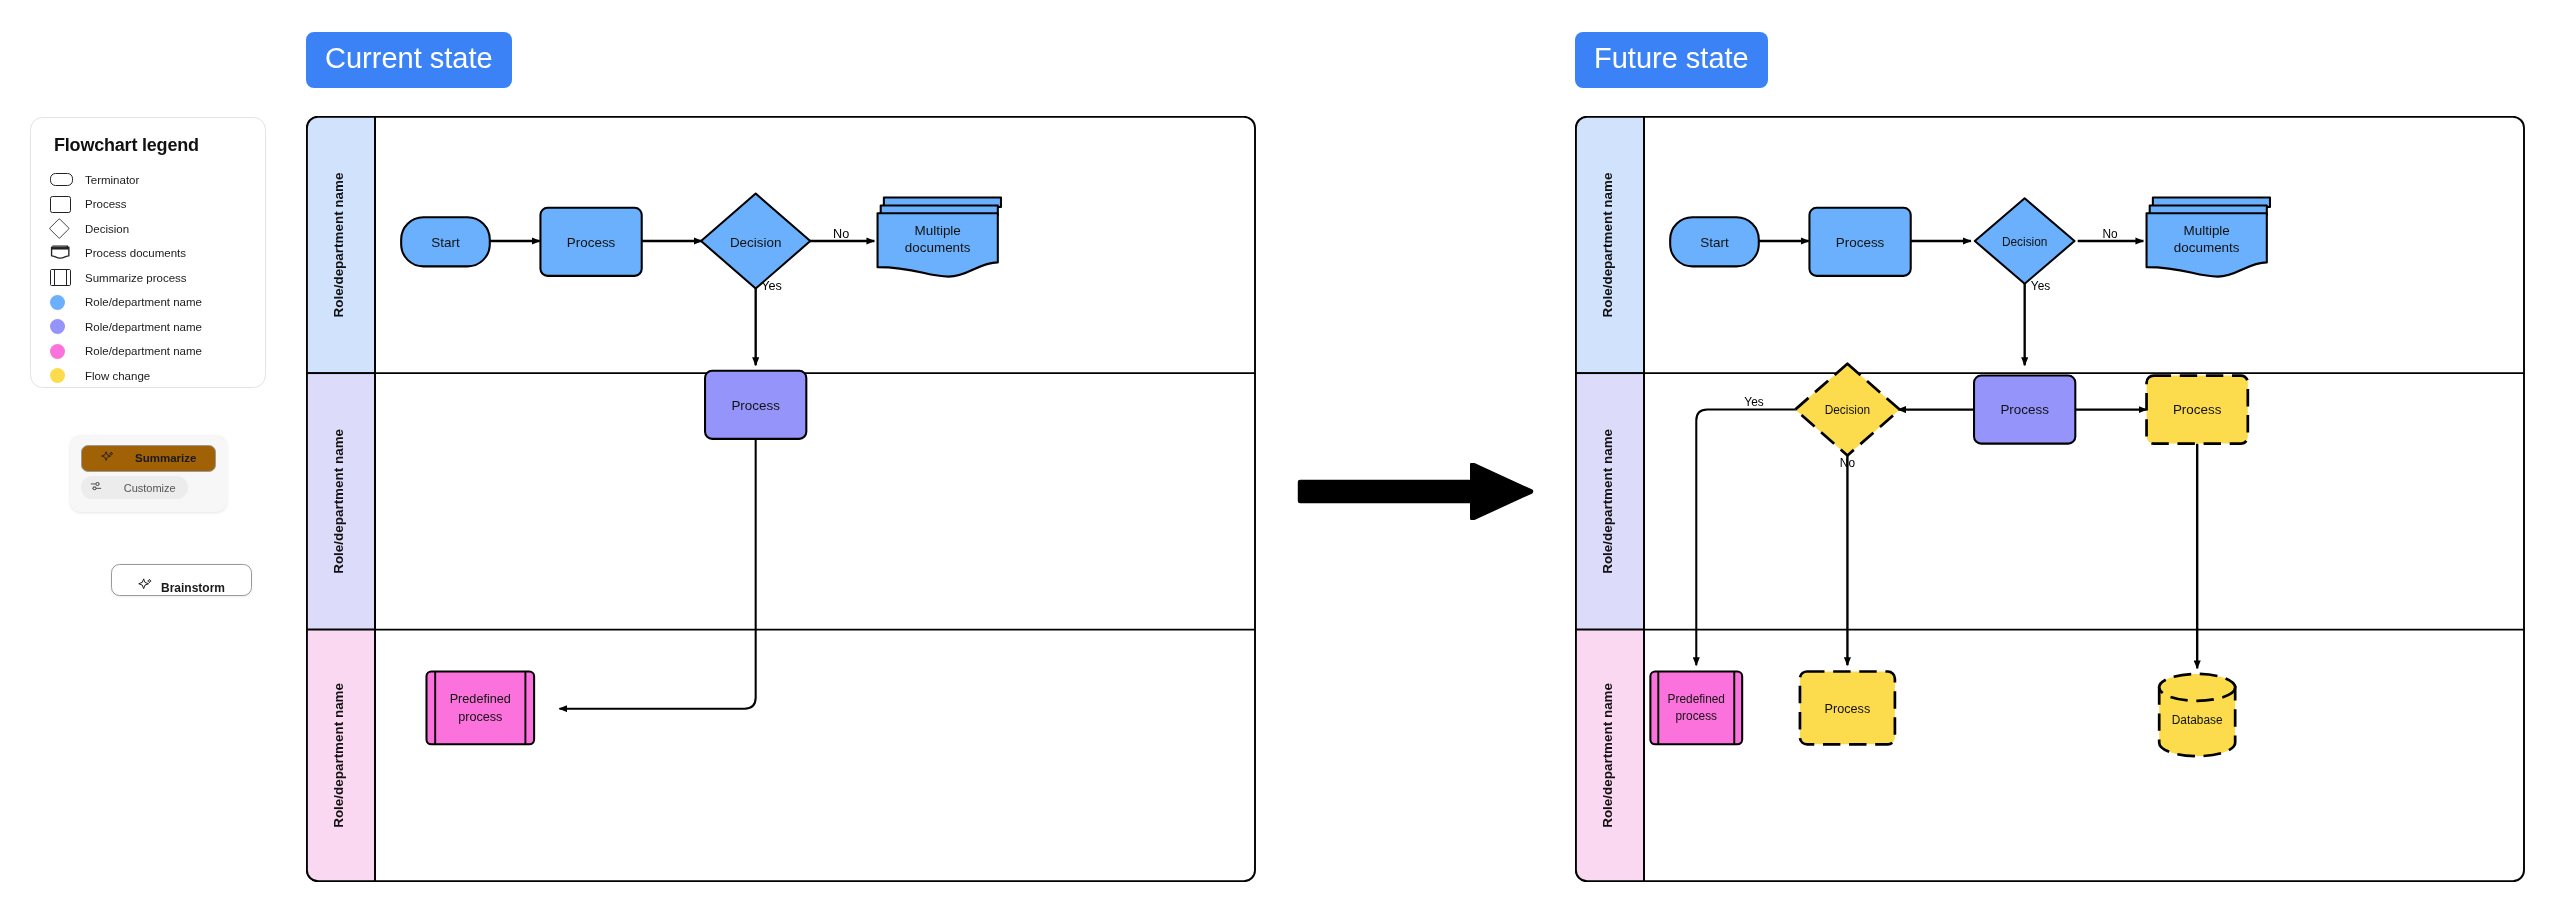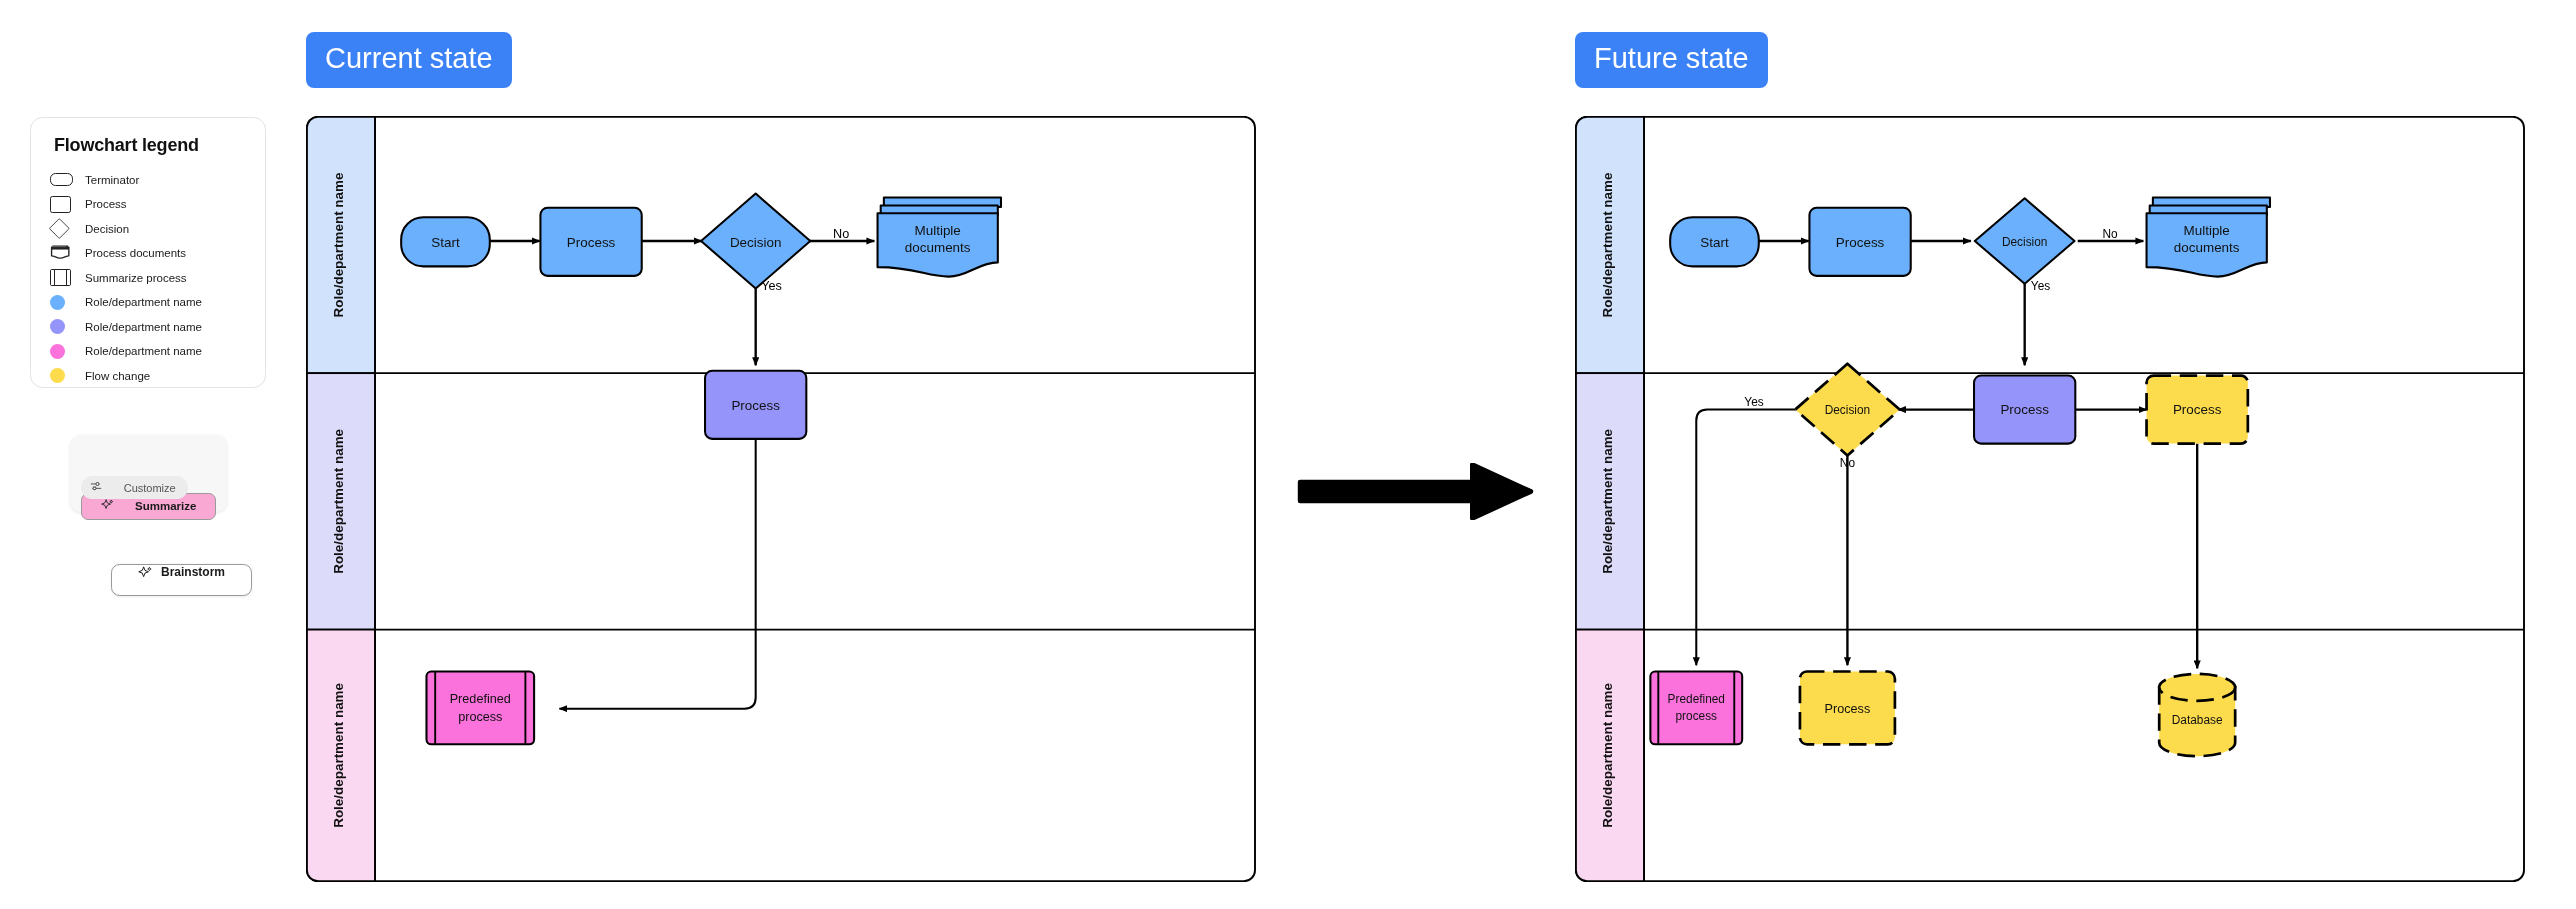--- a/index.html
+++ b/index.html
@@ -34,34 +34,34 @@
   .sym-dot{width:15px;height:15px;border-radius:50%;}
 
   
   #ai-group-1{
     position:absolute;left:70px;top:436px;width:157px;height:76px;
     background:#f7f7f7;border-radius:11px;
     box-shadow:0 0.8px 3.2px rgba(0,0,0,.10);
   }
   #btn-summarize{
     position:absolute;left:11px;top:8.7px;width:135px;height:27px;
-    background:#f9a8d4;border:1px solid #9a9a9a;border-radius:7.1px;
+    background:#a16207;border:1px solid #9a9a9a;border-radius:7.1px;
     display:flex;align-items:center;justify-content:center;gap:21px;
-    font-size:11.5px;font-weight:bold;color:#1a1a1a;cursor:pointer;box-sizing:border-box;margin-top:48px;
+    font-size:11.5px;font-weight:bold;color:#1a1a1a;cursor:pointer;box-sizing:border-box;
   }
   #btn-customize{
     position:absolute;left:11px;top:40px;height:23px;padding:0 12.7px 0 8.7px;
     background:#ececec;border:none;border-radius:12px;
     display:flex;align-items:center;gap:22px;
     font-size:11px;color:#555;cursor:pointer;
   }
   #ai-group-2{
     position:absolute;left:111px;top:564px;width:141px;height:32px;
     background:#ffffff;border:1px solid #9a9a9a;border-radius:8.7px;
-    display:flex;align-items:flex-start;justify-content:center;gap:8px;
+    display:flex;align-items:flex-end;justify-content:center;gap:8px;
     font-size:12px;font-weight:bold;color:#1a1a1a;cursor:pointer;box-sizing:border-box;
     box-shadow:0 0.8px 2.4px rgba(0,0,0,.08);
   }
 
   
   .state-badge{
     position:absolute;background:#3b82f6;color:#ffffff;border-radius:8px;
     font-size:29px;line-height:1;padding:12px 19px 15px 19px;white-space:nowrap;
   }
   .diagram{position:absolute;}

